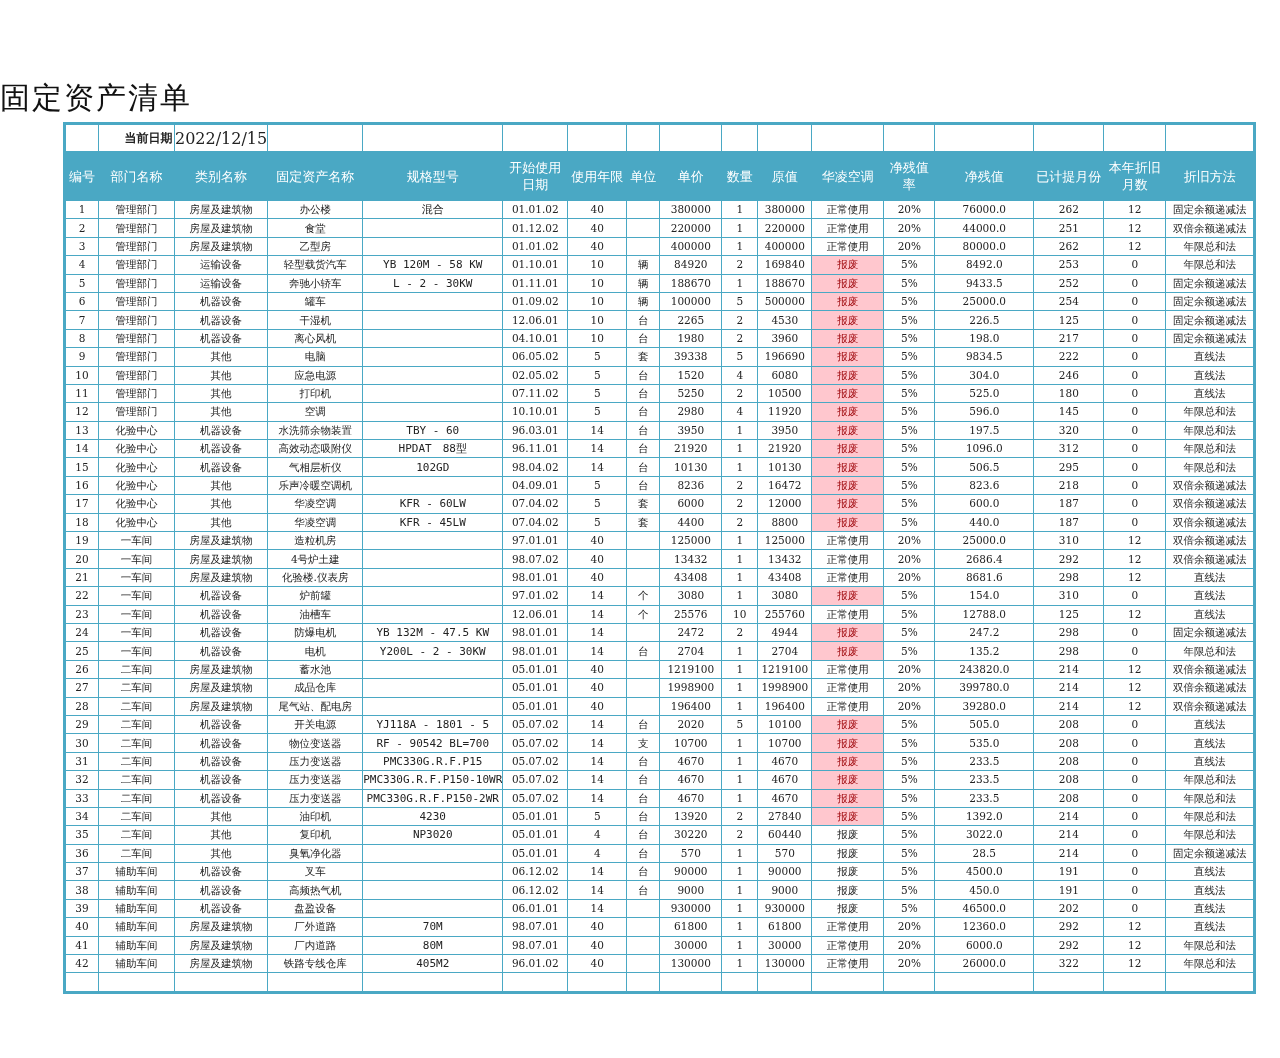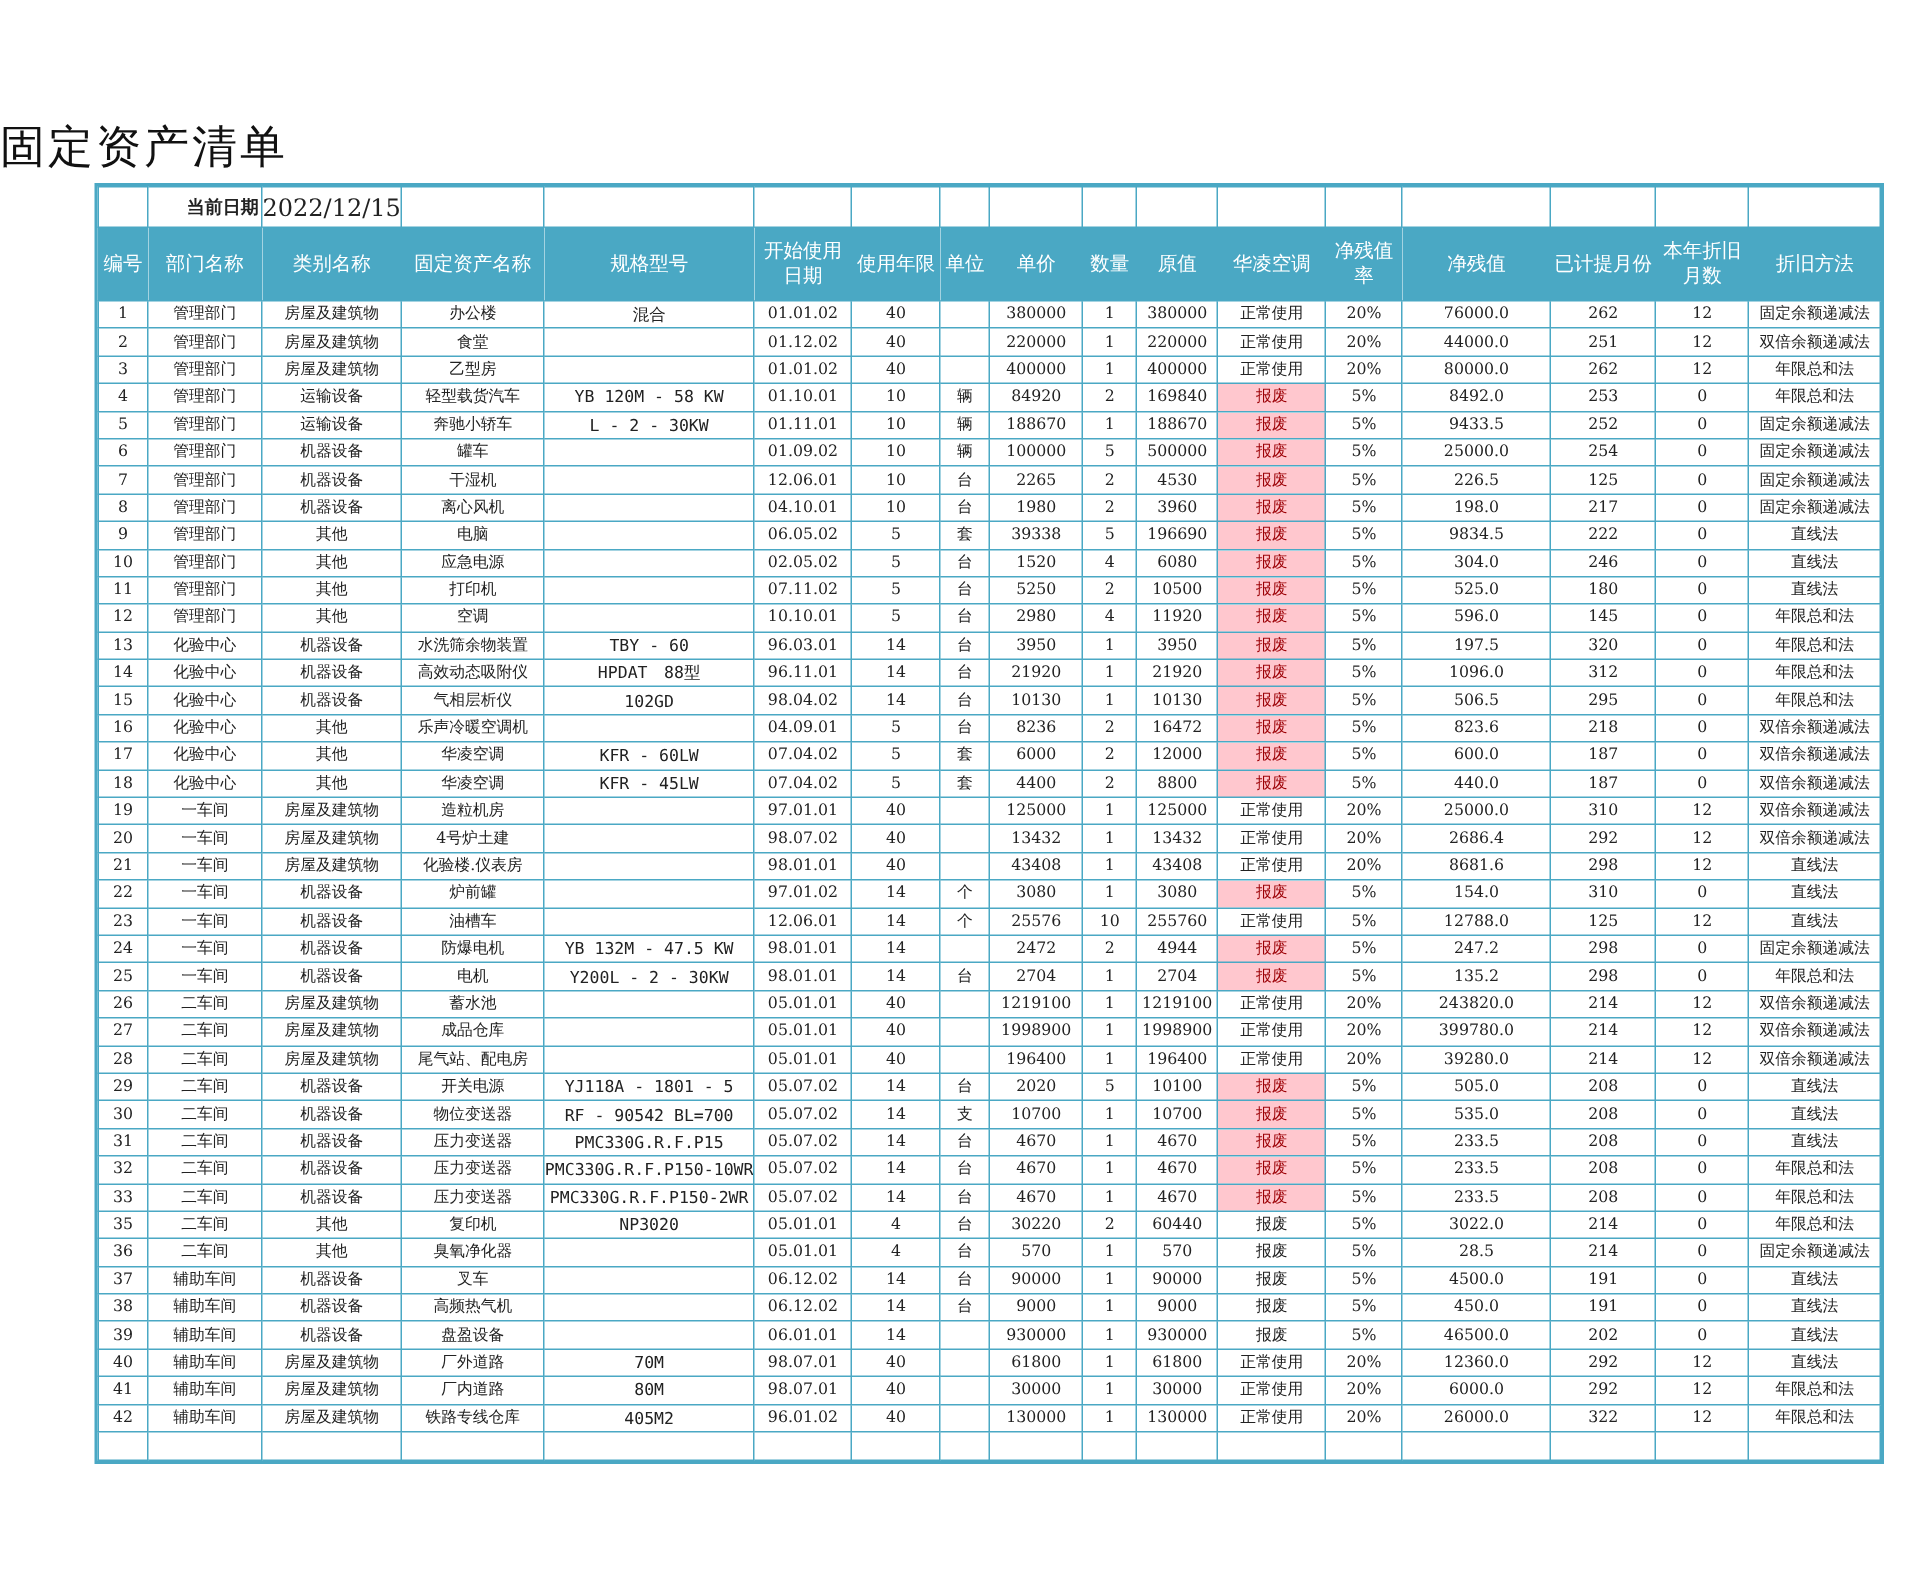--- a/index.html
+++ b/index.html
@@ -701,20 +701,39 @@
           <td>1</td>
           <td>4670</td>
           <td class="scrap">报废</td>
           <td>5%</td>
           <td>233.5</td>
           <td>208</td>
           <td>0</td>
           <td>年限总和法</td>
         </tr>
         <tr>
+          <td>34</td>
+          <td>二车间</td>
+          <td>其他</td>
+          <td>油印机</td>
+          <td class="spec">4230</td>
+          <td>05.01.01</td>
+          <td>5</td>
+          <td>台</td>
+          <td>13920</td>
+          <td>2</td>
+          <td>27840</td>
+          <td class="scrap">报废</td>
+          <td>5%</td>
+          <td>1392.0</td>
+          <td>214</td>
+          <td>0</td>
+          <td>年限总和法</td>
+        </tr>
+        <tr>
           <td>35</td>
           <td>二车间</td>
           <td>其他</td>
           <td>复印机</td>
           <td class="spec">NP3020</td>
           <td>05.01.01</td>
           <td>4</td>
           <td>台</td>
           <td>30220</td>
           <td>2</td>

